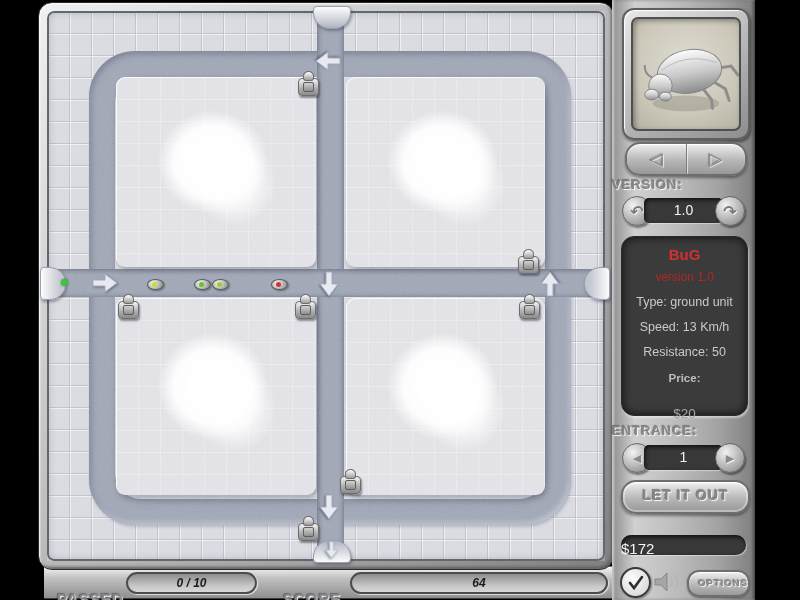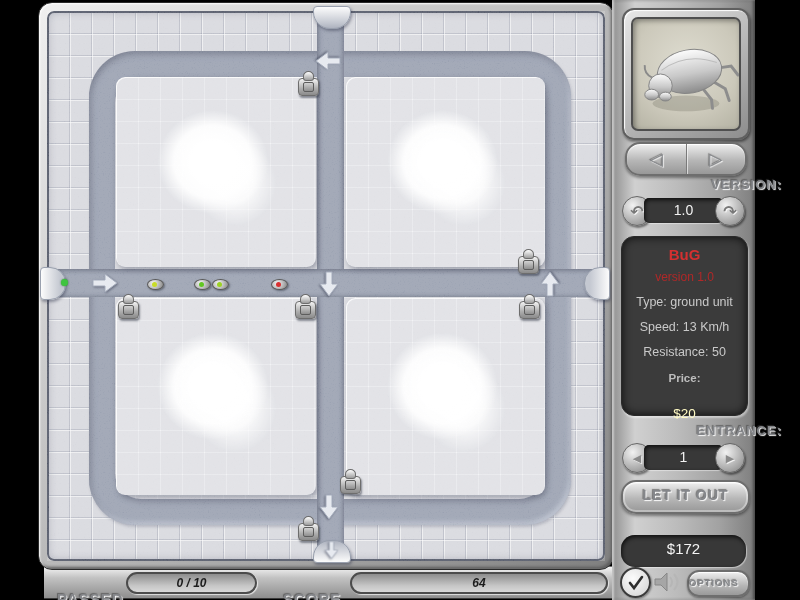--- a/index.html
+++ b/index.html
@@ -105,21 +105,21 @@
     box-shadow:inset 2px 2px 5px rgba(0,0,0,.35);overflow:hidden;}
   .screen svg{display:block;width:100%;height:100%;}
 
   .navpill{position:absolute;left:13px;top:142px;width:118px;height:30px;border-radius:15px;
     border:2px solid #6e6e6e;background:linear-gradient(180deg,#efefef,#b6b6b6 55%,#989898);
     box-shadow:0 2px 3px rgba(0,0,0,.4),inset 0 1px 1px #fff;display:flex;}
   .navpill .half{flex:1;display:flex;align-items:center;justify-content:center;
     font-size:17px;font-family:"DejaVu Sans",sans-serif;}
   .navpill .half + .half{border-left:1px solid #7a7a7a;box-shadow:inset 1px 0 0 rgba(255,255,255,.6);}
 
-  .plabel{position:absolute;left:0;width:170px;text-align:right;font-size:13px;letter-spacing:1px;}
+  .plabel{position:absolute;left:0;width:170px;text-align:left;font-size:13px;letter-spacing:1px;}
   .selector{position:absolute;left:10px;width:123px;height:30px;}
   .selector .bar{position:absolute;left:22px;right:22px;top:2px;height:25px;border-radius:5px;
     background:#383838;box-shadow:inset 1px 2px 4px rgba(0,0,0,.75),1px 1px 1px rgba(255,255,255,.45);
     color:#f2f2f2;font-size:14px;text-align:center;line-height:25px;}
   .selector .rbtn{position:absolute;top:0;width:28px;height:28px;border-radius:50%;
     background:radial-gradient(circle at 35% 30%,#f2f2f2,#a8a8a8 65%,#7e7e7e);
     border:1px solid #676767;box-shadow:1px 2px 2px rgba(0,0,0,.45);
     display:flex;align-items:center;justify-content:center;
     font-family:"DejaVu Sans",sans-serif;color:#777;font-weight:bold;
     text-shadow:1px 1px 0 rgba(255,255,255,.8);}
@@ -128,38 +128,38 @@
   .infopanel{position:absolute;left:9px;top:236px;width:125px;height:178px;border-radius:13px;
     background:#3b3b3b;border:1px solid #2a2a2a;
     box-shadow:1px 2px 2px rgba(255,255,255,.45),inset 0 0 10px rgba(0,0,0,.8);
     display:flex;flex-direction:column;align-items:center;}
   .fineprint{width:72%;height:2px;background:#6e1d1d;margin-top:5px;border-radius:1px;}
   .i-title{margin-top:4px;color:#d43030;font-size:15px;font-weight:bold;}
   .redrule{width:86%;height:1px;background:#8c2222;margin-top:4px;}
   .i-sub{margin-top:3px;color:#b02828;font-size:12px;}
   .i-line{margin-top:11px;color:#c9c9c9;font-size:12.5px;}
   .i-price{margin-top:13px;color:#bdbdbd;font-size:11.5px;font-weight:bold;}
-  .i-priceval{margin-top:22px;color:#fef9c3;font-size:13.5px;}
+  .i-priceval{margin-top:22px;color:#a3a3a3;font-size:13.5px;}
 
   .bigbtn{position:absolute;left:9px;top:480px;width:125px;height:30px;border-radius:15px;
     border:2px solid #6e6e6e;background:linear-gradient(180deg,#f0f0f0,#b7b7b7 55%,#979797);
     box-shadow:0 2px 3px rgba(0,0,0,.4),inset 0 1px 1px #fff,inset 0 0 0 2px rgba(255,255,255,.35);
     text-align:center;line-height:27px;font-size:14px;letter-spacing:1px;}
-  .moneybox{position:absolute;left:9px;top:535px;width:125px;height:32px;border-radius:14px;
+  .moneybox{position:absolute;left:9px;top:535px;width:125px;height:20px;border-radius:14px;
     background:#383838;box-shadow:inset 1px 2px 4px rgba(0,0,0,.75),1px 1px 1px rgba(255,255,255,.45);
-    color:#f4f4f4;font-size:15px;text-align:center;line-height:28px;}
+    color:#f4f4f4;font-size:15px;line-height:28px;}
 
   .checkbtn{position:absolute;left:8px;top:567px;width:27px;height:27px;border-radius:50%;
     border:2px solid #3a3a3a;background:radial-gradient(circle at 40% 35%,#fbfbfb,#d2d2d2);
     box-shadow:1px 1px 2px rgba(0,0,0,.4);display:flex;align-items:center;justify-content:center;}
   .speaker{position:absolute;left:42px;top:571px;width:28px;height:22px;}
   .optbtn{position:absolute;left:75px;top:570px;width:59px;height:23px;border-radius:12px;
     border:2px solid #6e6e6e;background:linear-gradient(180deg,#efefef,#b5b5b5 60%,#9a9a9a);
     box-shadow:0 1px 2px rgba(0,0,0,.4),inset 0 1px 1px #fff;
-    text-align:left;line-height:21px;font-size:9.5px;letter-spacing:1px;}
+    text-align:right;line-height:21px;font-size:9.5px;letter-spacing:1px;}
 </style>
 </head>
 <body>
 
 <div class="stage">
 
   <div class="statusbar">
     <div class="sb-label engraved" style="left:13px">PASSED</div>
     <div class="pill" style="left:82px;width:127px">0 / 10</div>
     <div class="sb-label engraved" style="left:239px">SCORE</div>

